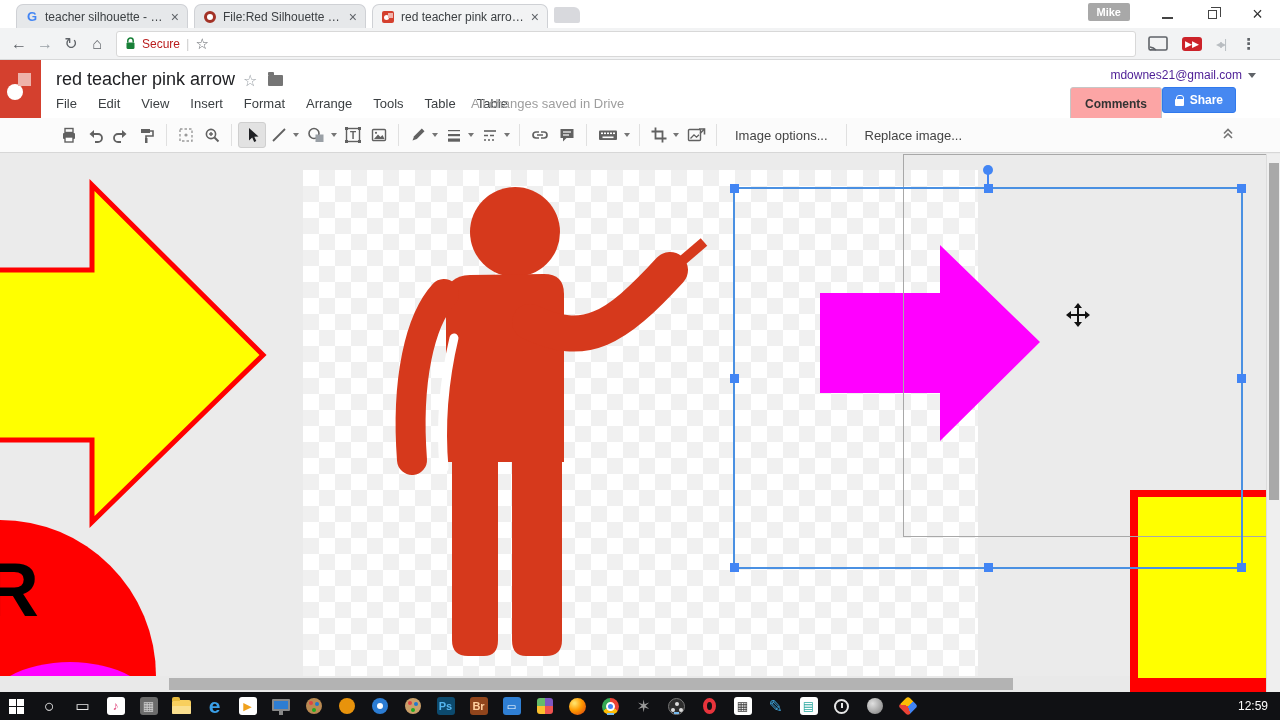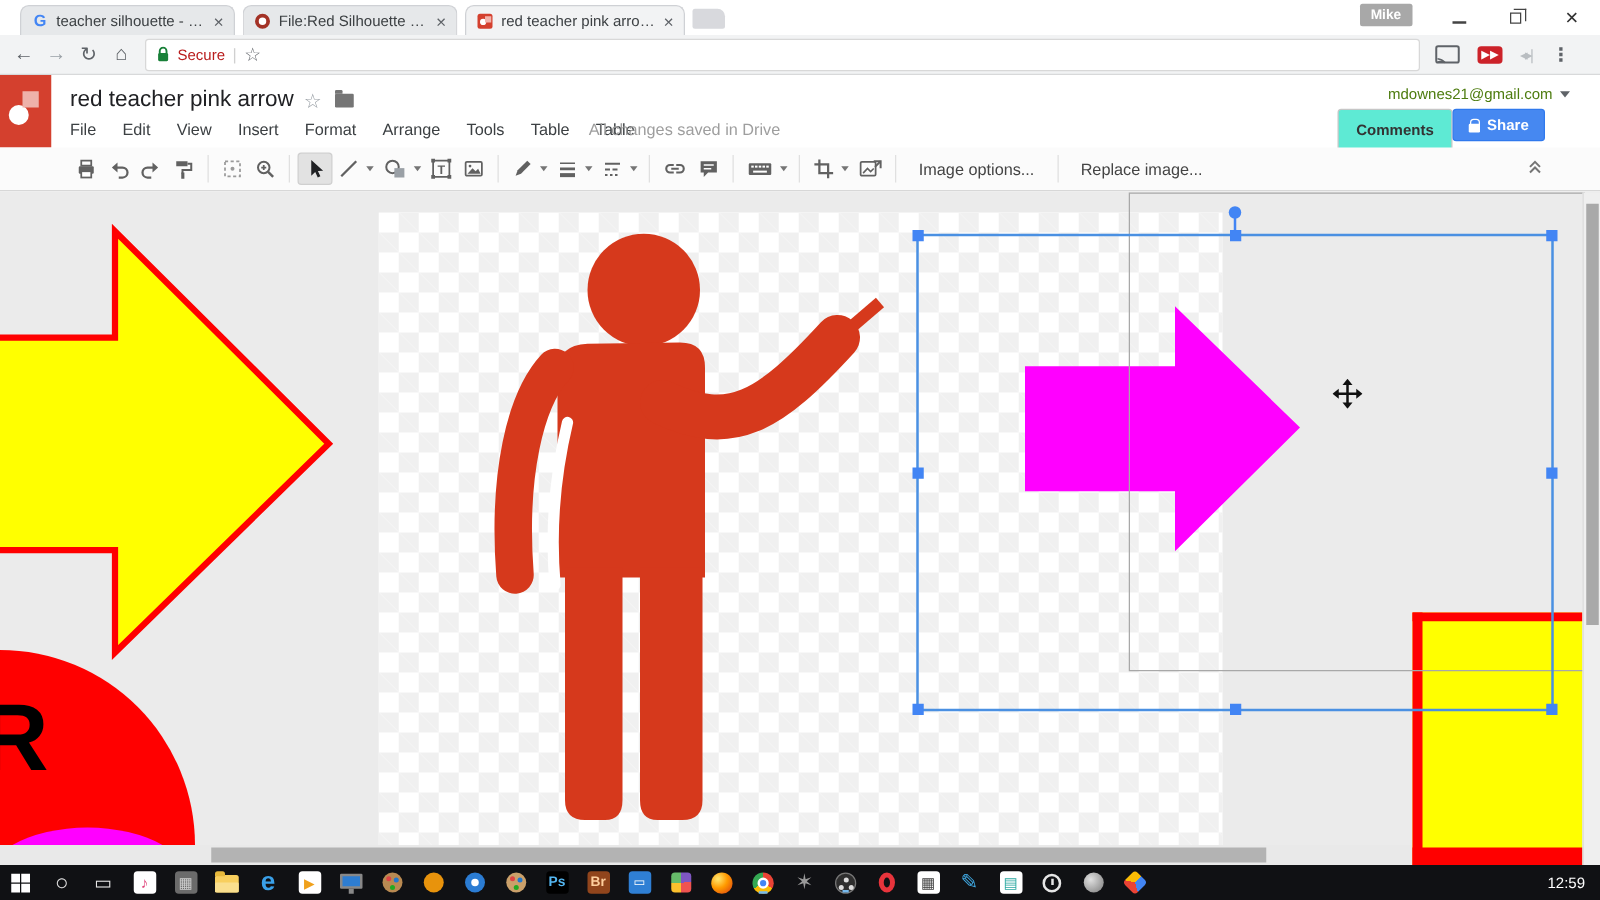--- a/index.html
+++ b/index.html
@@ -65,25 +65,25 @@
   #app-logo .s { position:absolute; left:18px; top:13px; width:13px; height:13px; background:#eeb2aa; }
   #doc-title { position:absolute; left:56px; top:9px; font-size:18px; color:#202124; }
   #title-star { position:absolute; left:243px; top:11px; color:#9aa0a6; font-size:16px; }
   #title-folder { position:absolute; left:268px; top:15px; width:15px; height:11px; background:#757575;
     border-radius:1px; }
   #title-folder::before { content:""; position:absolute; top:-3px; left:0; width:6px; height:3px;
     background:#757575; border-radius:1px 1px 0 0; }
   #menubar { position:absolute; left:56px; top:36px; display:flex; gap:21px; }
   .menu-item { font-size:13px; color:#3c4043; }
   #save-status { position:absolute; left:456px; top:36px; font-size:13px; color:#9e9e9e;margin-left:15px; }
-  #account { position:absolute; right:38px; top:8px; font-size:12px; color:#4d7c0f; }
+  #account { position:absolute; right:38px; top:8px; font-size:12px; color:#4c1d95; }
   #account-caret { position:absolute; right:24px; top:13px; width:0; height:0;
     border-left:4px solid transparent; border-right:4px solid transparent; border-top:5px solid #5f6368; }
   #comments-btn { position:absolute; right:118px; top:27px; height:34px; padding:0 14px;
-    background:#5eead4; border:1px solid #c6c6c6; border-radius:3px; font-size:12px; font-weight:bold;
+    background:#fca5a5; border:1px solid #c6c6c6; border-radius:3px; font-size:12px; font-weight:bold;
     color:#333; display:flex; align-items:center; }
   #share-btn { position:absolute; right:44px; top:27px; height:26px; padding:0 12px;
     background:#4688f1; border:1px solid #3079ed; border-radius:3px; font-size:12px; font-weight:bold;
     color:#fff; display:flex; align-items:center; gap:6px; }
   .lock-white { width:9px; height:11px; position:relative; }
   .lock-white::before { content:""; position:absolute; left:1.5px; top:0; width:6px; height:7px;
     border:1.5px solid #fff; border-radius:3px 3px 0 0; }
   .lock-white::after { content:""; position:absolute; left:0; top:4px; width:9px; height:7px;
     background:#fff; border-radius:1px; }
 
@@ -540,21 +540,21 @@
 
         <div class="tb-item">
           <span style="background:#2b7cd3" class="tb-dot tb-dot-core"></span>
         </div>
 
         <div class="tb-item">
           <span style="background:#caa06a" class="tb-palette"></span>
         </div>
 
         <div class="tb-item">
-          <span style="background:#000000;color:#54b6f0;font-weight:bold;font-size:11px" class="tb-chip">Ps</span>
+          <span style="background:#0c4a6e;color:#54b6f0;font-weight:bold;font-size:11px" class="tb-chip">Ps</span>
         </div>
 
         <div class="tb-item">
           <span style="background:#91451c;color:#ffcf9e;font-weight:bold;font-size:11px" class="tb-chip">Br</span>
         </div>
 
         <div class="tb-item">
           <span style="background:#2f7fd4;color:#fff;font-size:10px" class="tb-chip">▭</span>
         </div>
 

